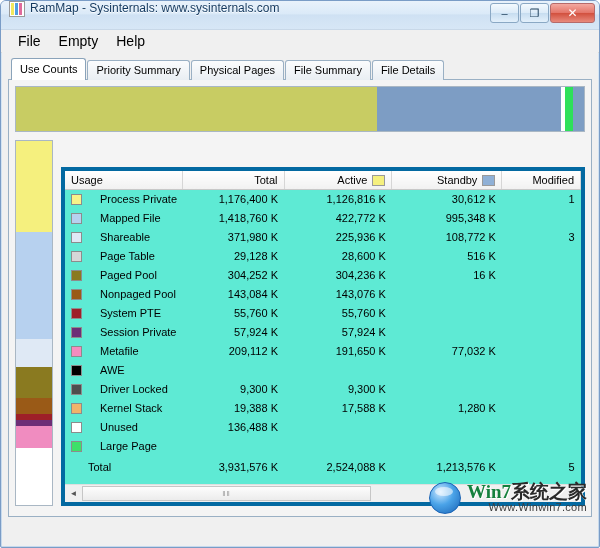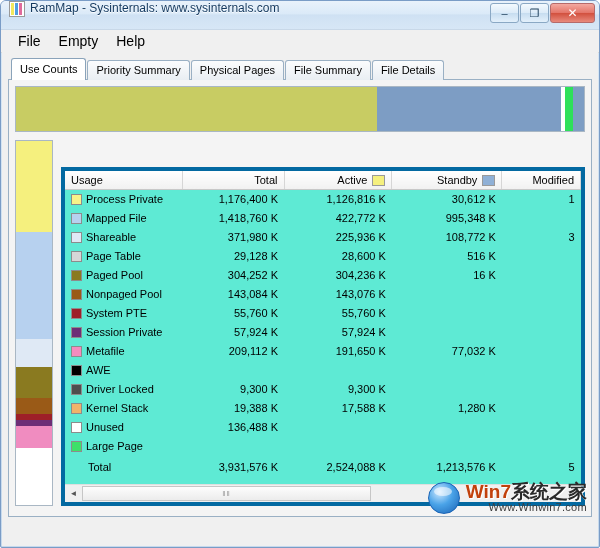--- a/index.html
+++ b/index.html
@@ -243,21 +243,21 @@
     box-sizing: border-box;
     white-space: nowrap;
     overflow: hidden;
   }
   table.grid td.label {
     text-align: left;
   }
   .label-inner {
     display: flex;
     align-items: center;
-    gap: 4px;
+    gap: 18px;
   }
   .cell-swatch {
     width: 11px; height: 11px;
     border: 1px solid #8c8c8c;
     display: inline-block;
     box-sizing: border-box;
     flex: none;
   }
   tr.total td { padding-top: 5px; }
   tr.total td.label { padding-left: 23px; }
@@ -327,21 +327,22 @@
   }
   .wm-text { line-height: 1.05; }
   .wm-main {
     font-size: 19px;
     font-weight: bold;
     color: #2a2a2a;
     text-shadow: 1px 1px 0 #ffffff;
   }
   .wm-main em {
     font-style: normal;
-    color: #c2410c;
+    color: #15803d;
+    font-family: Liberation Serif, serif;
   }
   .wm-sub {
     font-size: 11px;
     color: #3c3c3c;
     letter-spacing: 0.3px;
     text-align: right;
   }
 </style>
 </head>
 <body>

